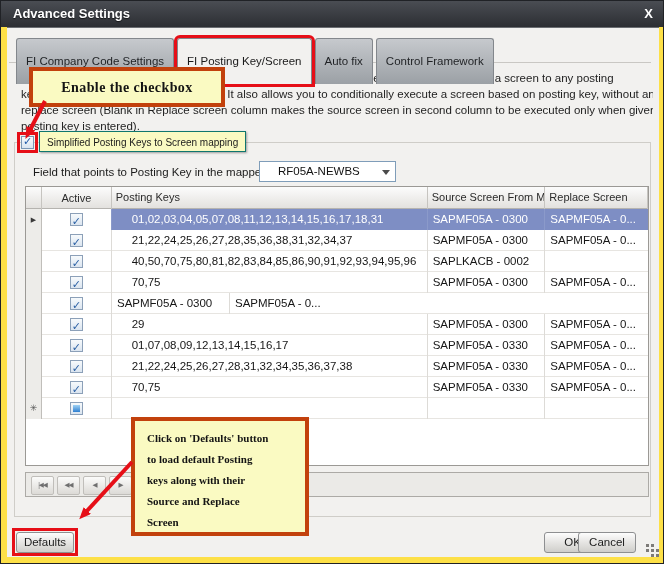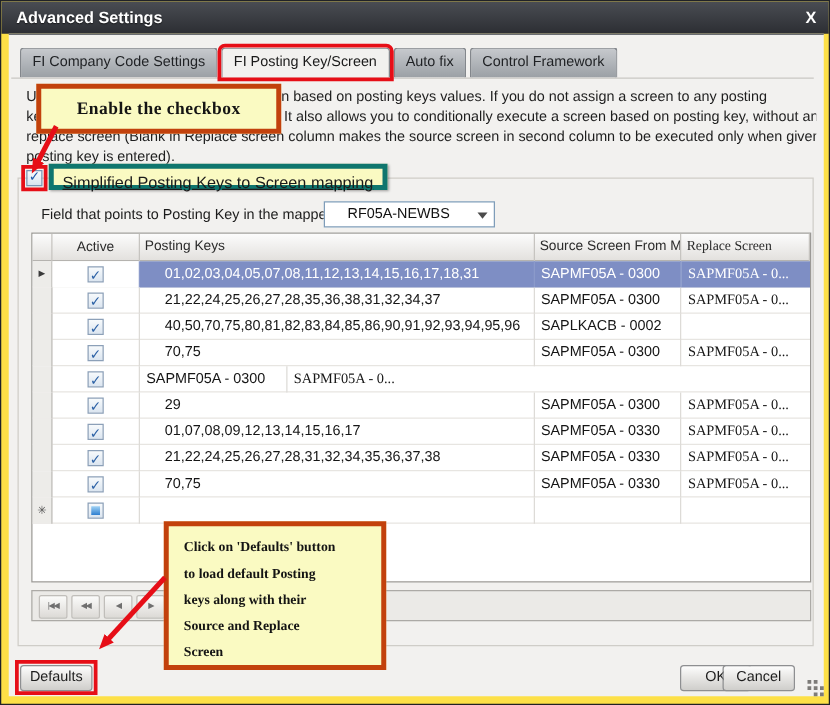--- a/index.html
+++ b/index.html
@@ -5,46 +5,46 @@
   html,body{margin:0;padding:0;background:#888;font-family:"Liberation Sans","DejaVu Sans",sans-serif;}
   #dialog{position:relative;width:664px;height:564px;background:#fde047;border:1px solid #202226;box-sizing:border-box;overflow:hidden;}
   
   .titlebar{position:absolute;left:0;top:0;width:664px;height:26px;background:linear-gradient(#4a4d53,#2c2e33);}
   .title-text{position:absolute;left:12px;top:5px;color:#fff;font-size:13px;font-weight:700;text-shadow:0 1px 1px rgba(0,0,0,.6);}
   .close-x{position:absolute;right:12px;top:5px;color:#fff;font-size:13px;font-weight:700;cursor:pointer;}
   
   .content{position:absolute;left:6px;top:26px;width:652px;height:530px;background:#f2f1ef;border-top:1px solid #6a6d72;box-sizing:border-box;}
   
   .tabs{position:absolute;left:15px;top:37px;display:flex;gap:3px;align-items:flex-end;z-index:3;}
-  .tab{height:23px;line-height:23px;padding:0 9px;font-size:11.5px;color:#1f2124;background:linear-gradient(#c6c9cd,#9ba0a5);border:1px solid #83878c;border-bottom:none;border-radius:3px 3px 0 0;cursor:pointer;white-space:nowrap;}
+  .tab{height:23px;line-height:23px;padding:11px 9px;font-size:11.5px;color:#1f2124;background:linear-gradient(#c6c9cd,#9ba0a5);border:1px solid #83878c;border-bottom:none;border-radius:3px 3px 0 0;cursor:pointer;white-space:nowrap;}
   .tab.active{background:#f2f1ef;color:#1a1a1a;outline:3px solid #e60e17;outline-offset:0px;position:relative;z-index:4;}
   .tabline{position:absolute;left:8px;top:61px;width:642px;height:1px;background:#c9c7c3;z-index:2;}
   
   .desc{position:absolute;left:20px;top:69px;width:632px;font-size:11.5px;color:#1e1e1e;line-height:16px;overflow:hidden;z-index:2;}
   .desc div{white-space:nowrap;}
   
   .groupbox{position:absolute;left:13px;top:141px;width:637px;height:375px;border:1px solid #cfcdc8;box-sizing:border-box;z-index:1;}
   
   .cb-rect{position:absolute;left:16px;top:131px;width:21px;height:21px;border:3px solid #e60e17;box-sizing:border-box;z-index:5;}
   .cb-real{position:absolute;left:20px;top:135px;width:13px;height:13px;background:linear-gradient(#f7fafc,#d9e4f0);border:1px solid #7a96b5;box-sizing:border-box;z-index:4;cursor:pointer;}
   .cb-real::after{content:"✓";position:absolute;left:1px;top:-2px;font-size:11px;font-weight:700;color:#1f59a8;}
-  .cb-label{position:absolute;left:38px;top:130px;height:21px;line-height:21px;padding:0 7px;background:#fafac2;border:4px solid #0f766e;box-shadow:1px 1px 2px rgba(0,0,0,.35);font-size:13px;color:#1b1b1b;box-sizing:border-box;z-index:3;white-space:nowrap;text-decoration:underline;}
+  .cb-label{position:absolute;left:38px;top:130px;height:21px;line-height:21px;padding:0 7px;background:#fafac2;border:1px solid #0f766e;box-shadow:1px 1px 2px rgba(0,0,0,.35);font-size:10px;color:#1b1b1b;box-sizing:border-box;z-index:3;white-space:nowrap;}
   
   .field-label{position:absolute;left:32px;top:161px;height:20px;line-height:20px;font-size:11.5px;color:#1b1b1b;z-index:2;white-space:nowrap;}
   .dropdown{position:absolute;left:258px;top:160px;width:137px;height:21px;background:#fff;border:1px solid #7f9db9;box-sizing:border-box;z-index:2;cursor:pointer;}
   .dropdown .val{position:absolute;left:5px;top:3px;font-size:11.5px;color:#111;white-space:nowrap;padding-left:13px;}
   .dd-arrow{position:absolute;right:5px;top:8px;width:0;height:0;border-left:4px solid transparent;border-right:4px solid transparent;border-top:5px solid #4b4b4b;}
   
   .grid{position:absolute;left:24px;top:185px;width:624px;height:280px;background:#fff;border:1px solid #9b9995;box-sizing:border-box;z-index:2;overflow:hidden;}
   .ghead{display:flex;height:22px;background:linear-gradient(#fcfcfc,#e3e1de);border-bottom:1px solid #b5b3af;box-sizing:border-box;}
   .ghead .hc{height:22px;line-height:21px;font-size:11px;color:#2b2b2b;border-right:1px solid #c6c4c0;box-sizing:border-box;padding:0 4px;white-space:nowrap;overflow:hidden;cursor:pointer;}
   .grow{display:flex;height:21px;border-bottom:1px solid #e7e5e1;box-sizing:border-box;cursor:pointer;}
   .c{height:21px;line-height:20px;font-size:11.5px;color:#161616;border-right:1px solid #dddbd7;box-sizing:border-box;padding:0 5px;white-space:nowrap;overflow:hidden;}
   .w-ind{width:16px;padding:0;} .w-act{width:70px;padding:0;display:flex;align-items:center;justify-content:center;}
-  .w-keys{width:317px;padding-left:20px;} .w-src{width:118px;} .w-rep{width:103px;border-right:none;font-family:Liberation Serif, serif;}
+  .w-keys{width:317px;padding-left:20px;} .w-src{width:118px;} .w-rep{width:103px;border-right:none;}
   .c.ind-cell{background:#edece9;border-right:1px solid #c0beba;text-align:center;}
   .indmark{display:block;width:100%;text-align:center;font-size:7px;line-height:21px;color:#3a3a3a;}
   .gcb{width:13px;height:13px;background:linear-gradient(#f7fafc,#dbe5f0);border:1px solid #8ca0b8;box-sizing:border-box;position:relative;cursor:pointer;}
   .gcb::after{content:"✓";position:absolute;left:1px;top:-3px;font-size:11px;font-weight:700;color:#2c61a5;}
   .gcb.newstate::after{content:"";left:2px;top:2px;width:7px;height:7px;background:linear-gradient(#9fd2f5,#2f7fd0);position:absolute;}
   .grow.selected .c{background:#7e8ec4;color:#fff;border-right-color:#8b9aca;border-bottom-color:#7e8ec4;}
   .grow.selected .c.ind-cell{background:#edece9;color:#333;border-right-color:#c0beba;}
   .grow.selected .c.w-act{background:#fff;}
   
   .navbar{position:absolute;left:24px;top:471px;width:624px;height:25px;background:#ebeae7;border:1px solid #acaaa6;box-sizing:border-box;z-index:2;}

